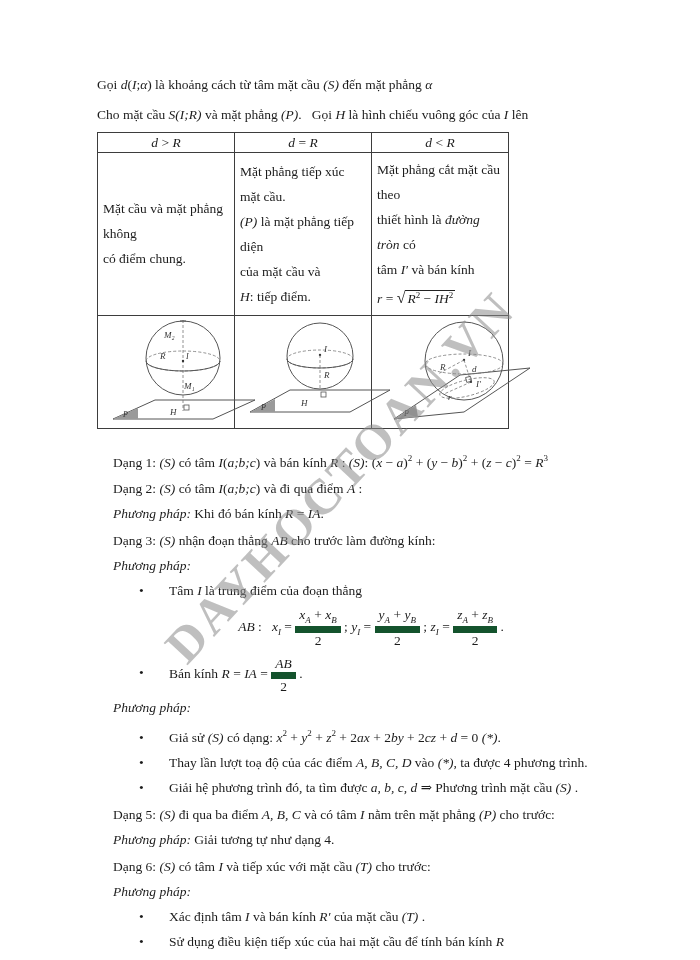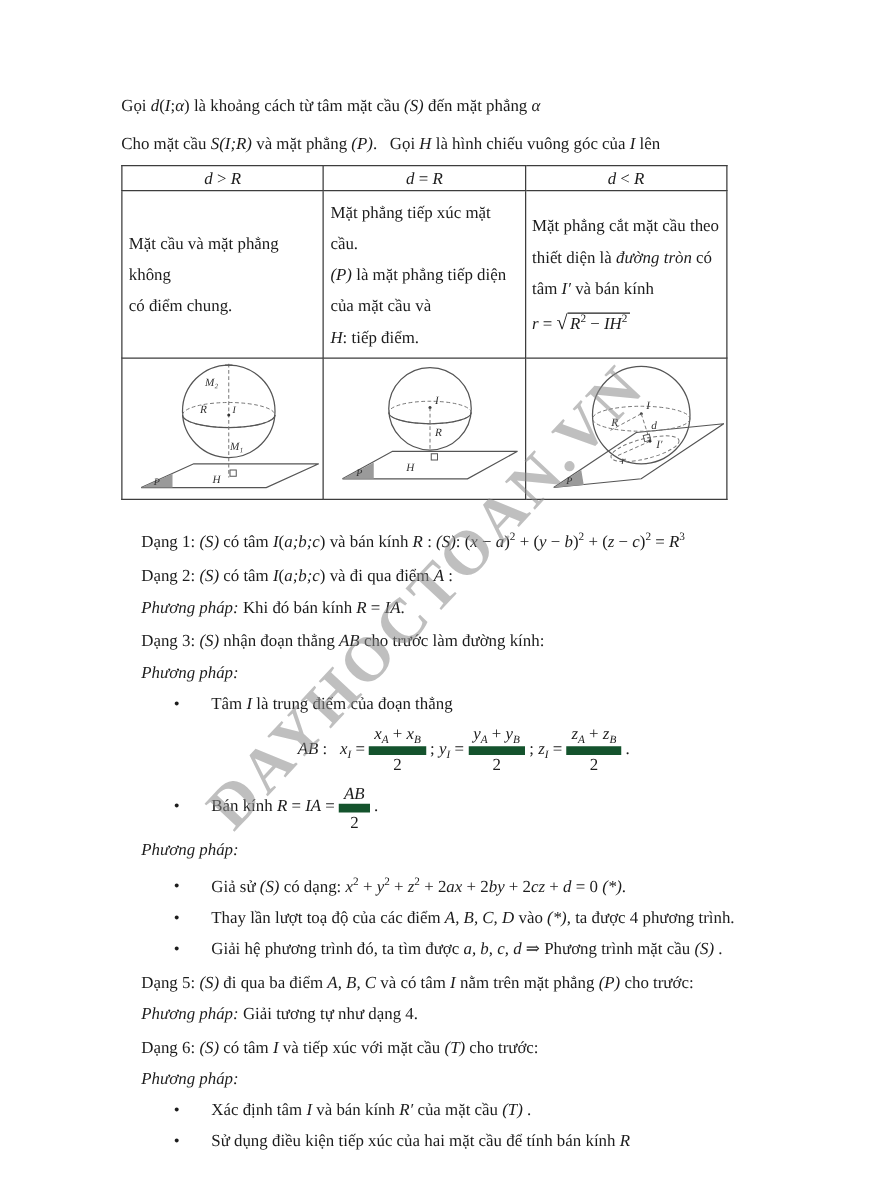--- a/index.html
+++ b/index.html
@@ -4,21 +4,21 @@
 <style>
   html,body{margin:0;padding:0;background:#ffffff;}
   .page{position:relative;width:700px;height:960px;background:#fff;overflow:hidden;
         font-family:"Liberation Serif","DejaVu Serif",serif;color:#1c1c1c;font-size:13.5px;}
   .content{position:absolute;left:97px;top:70px;width:508px;z-index:2;}
   .watermark{position:absolute;left:20px;top:448px;width:640px;text-align:center;z-index:5;
              transform:rotate(-47deg);font-family:"Liberation Serif",serif;font-weight:bold;
              font-size:50px;letter-spacing:3px;color:rgba(138,138,138,0.55);pointer-events:none;
              white-space:nowrap;}
   .intro-line{line-height:30px;white-space:nowrap;}
-  table.cases{border-collapse:collapse;table-layout:fixed;width:485px;margin-top:2px;}
+  table.cases{border-collapse:collapse;table-layout:fixed;width:412px;margin-top:2px;}
   table.cases th, table.cases td{border:1px solid #3d3d3d;}
   table.cases th{font-weight:normal;text-align:center;padding:1px 2px;height:17px;}
   td.desc{vertical-align:middle;padding:4px 5px;height:104px;}
   .cell-line{line-height:25px;}
   td.diag{height:112px;padding:0;vertical-align:middle;}
   td.diag svg{display:block;}
   .it{font-style:italic;} .bd{font-weight:normal;} .bdit{font-weight:normal;font-style:italic;}
   sup.sp{font-size:9px;} sub.sb{font-size:9px;font-style:italic;}
   .body-lines{margin-top:17px;}
   .line{line-height:24px;min-height:24px;margin:1px 16px;}
@@ -62,21 +62,21 @@
               <div class="cell-line"><span>có điểm chung.</span></div>
             </td>
             <td class="desc">
               <div class="cell-line"><span>Mặt phẳng tiếp xúc mặt cầu.</span></div>
               <div class="cell-line"><span class="it">(P)</span><span> là mặt phẳng </span><span class="bd">tiếp diện</span></div>
               <div class="cell-line"><span>của mặt cầu và</span></div>
               <div class="cell-line"><span class="it">H</span><span>: </span><span class="bd">tiếp điểm.</span></div>
             </td>
             <td class="desc">
               <div class="cell-line"><span>Mặt phẳng cắt mặt cầu theo</span></div>
-              <div class="cell-line"><span>thiết diện là </span><span class="it">đường tròn</span><span> có</span></div>
+              <div class="cell-line"><span>thiết hình là </span><span class="it">đường tròn</span><span> có</span></div>
               <div class="cell-line"><span>tâm </span><span class="it">I′</span><span> và bán kính</span></div>
               <div class="cell-line"><span class="it">r</span><span> = </span><span class="sqrtw"><span class="rad">√</span><span class="radcnt"><span class="it">R</span><sup class="sp">2</sup><span> − </span><span class="it">IH</span><sup class="sp">2</sup></span></span></div>
             </td>
           </tr>
         <tr id="diagram-row">
           <td class="diag">
             <svg viewBox="0 0 168 112" width="168" height="112">
               <polygon points="15,103 57,84 157,84 115,103" fill="none" stroke="#555" stroke-width="1"></polygon>
               <polygon points="15,103 40,92 40,103" fill="#9a9a9a"></polygon>
               <circle cx="85" cy="42" r="37" fill="none" stroke="#555" stroke-width="1"></circle>

